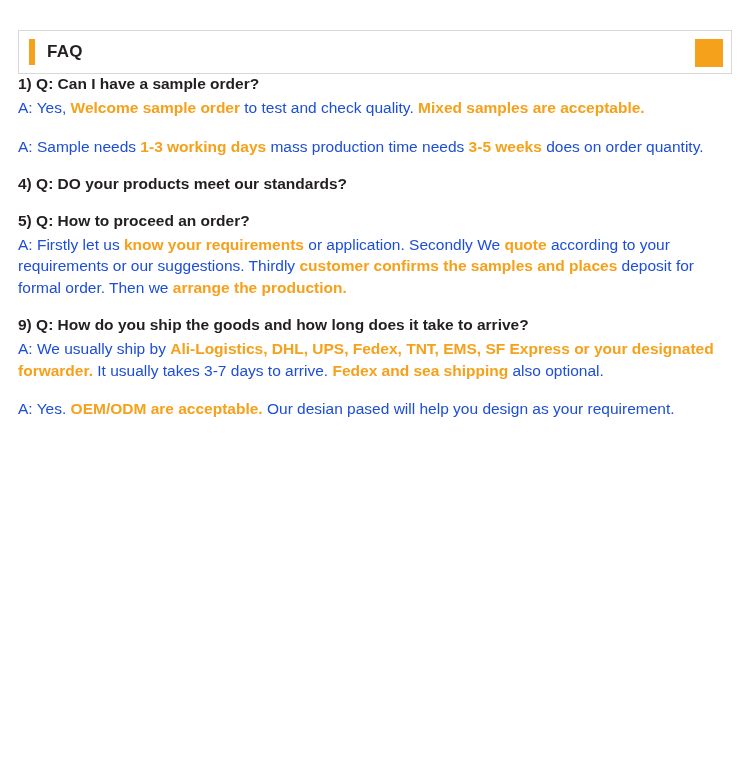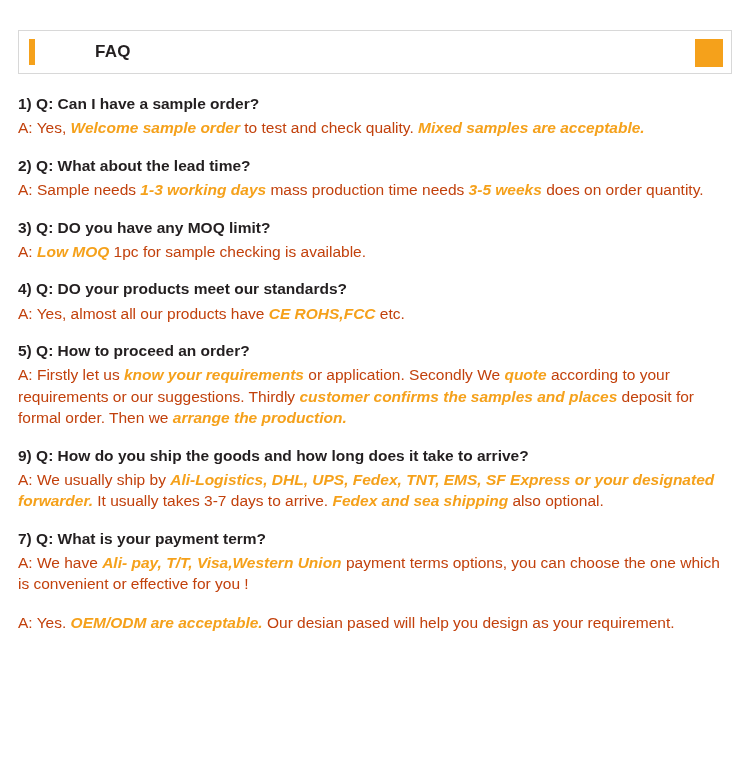--- a/index.html
+++ b/index.html
@@ -25,21 +25,20 @@
   
   .faq-header {
     position: relative;
     margin-top: 30px;
     height: 44px;
     border: 1px solid #d8d8d8;
     background: #ffffff;
     display: flex;
     align-items: center;
     box-sizing: border-box;
-    gap: 48px;
   }
   .faq-accent {
     width: 6px;
     height: 26px;
     background: #f5a11b;
     margin-left: 10px;
     flex: 0 0 auto;
   }
   .faq-title {
     font-size: 17px;
@@ -51,44 +50,42 @@
   .faq-square {
     position: absolute;
     right: 8px;
     top: 8px;
     width: 28px;
     height: 28px;
     background: #f5a11b;
   }
   
   .qa-list {
-    margin-top: 20px;
   }
   .qa-item {
     margin-bottom: 17px;
   }
   .qa-q {
     font-size: 15.5px;
     font-weight: bold;
     color: #231f20;
     line-height: 1.25;
     margin-bottom: 4px;
   }
   .qa-a {
     font-size: 15.5px;
     color: #231f20;
     line-height: 1.38;
   }
   .hl {
     color: #f5a11b;
     font-weight: bold;
-    font-style: italic;
   }
   .plain {
-    color: #c2410c;
+    color: #1d4ed8;
     font-weight: normal;
     font-style: normal;
   }
 </style>
 </head>
 <body>
 
 <div class="page">
 
   <div class="faq-header">
@@ -96,41 +93,31 @@
     <div class="faq-title">FAQ</div>
     <div class="faq-square"></div>
   </div>
 
   <div class="qa-list" id="faq-list">
       <div class="qa-item">
         <div class="qa-q">1) Q: Can I have a sample order?</div>
         <div class="qa-a"><span class="plain">A: Yes, </span><span class="hl">Welcome sample order</span><span class="plain"> to test and check quality. </span><span class="hl">Mixed samples are acceptable.</span></div>
       </div>
       <div class="qa-item">
-        <div class="qa-q">2) Q: What about the lead time?</div>
         <div class="qa-a"><span class="plain">A: Sample needs </span><span class="hl">1-3 working days</span><span class="plain"> mass production time needs </span><span class="hl">3-5 weeks</span><span class="plain"> does on order quantity.</span></div>
       </div>
       <div class="qa-item">
-        <div class="qa-q">3) Q: DO you have any MOQ limit?</div>
-        <div class="qa-a"><span class="plain">A: </span><span class="hl">Low MOQ</span><span class="plain"> 1pc for sample checking is available.</span></div>
-      </div>
-      <div class="qa-item">
         <div class="qa-q">4) Q: DO your products meet our standards?</div>
-        <div class="qa-a"><span class="plain">A: Yes, almost all our products have </span><span class="hl">CE ROHS,FCC</span><span class="plain"> etc.</span></div>
       </div>
       <div class="qa-item">
         <div class="qa-q">5) Q: How to proceed an order?</div>
         <div class="qa-a"><span class="plain">A: Firstly let us </span><span class="hl">know your requirements</span><span class="plain"> or application. Secondly We </span><span class="hl">quote</span><span class="plain"> according to your requirements or our suggestions. Thirdly </span><span class="hl">customer confirms the samples and places</span><span class="plain"> deposit for formal order. Then we </span><span class="hl">arrange the production.</span></div>
       </div>
       <div class="qa-item">
         <div class="qa-q">9) Q: How do you ship the goods and how long does it take to arrive?</div>
         <div class="qa-a"><span class="plain">A:  We usually ship by </span><span class="hl">Ali-Logistics, DHL, UPS, Fedex, TNT, EMS, SF Express or your designated forwarder.</span><span class="plain"> It usually takes 3-7 days to arrive. </span><span class="hl">Fedex and sea shipping</span><span class="plain"> also optional.</span></div>
       </div>
       <div class="qa-item">
-        <div class="qa-q">7) Q: What is your payment term?</div>
-        <div class="qa-a"><span class="plain">A: We have </span><span class="hl">Ali- pay, T/T, Visa,Western Union</span><span class="plain"> payment terms options, you can choose the one which is convenient or effective for you !</span></div>
-      </div>
-      <div class="qa-item">
         <div class="qa-a"><span class="plain">A: Yes. </span><span class="hl">OEM/ODM are acceptable.</span><span class="plain"> Our desian pased will help you design as your requirement.</span></div>
       </div>
     </div>
 
 </div>
 
 </body></html>

